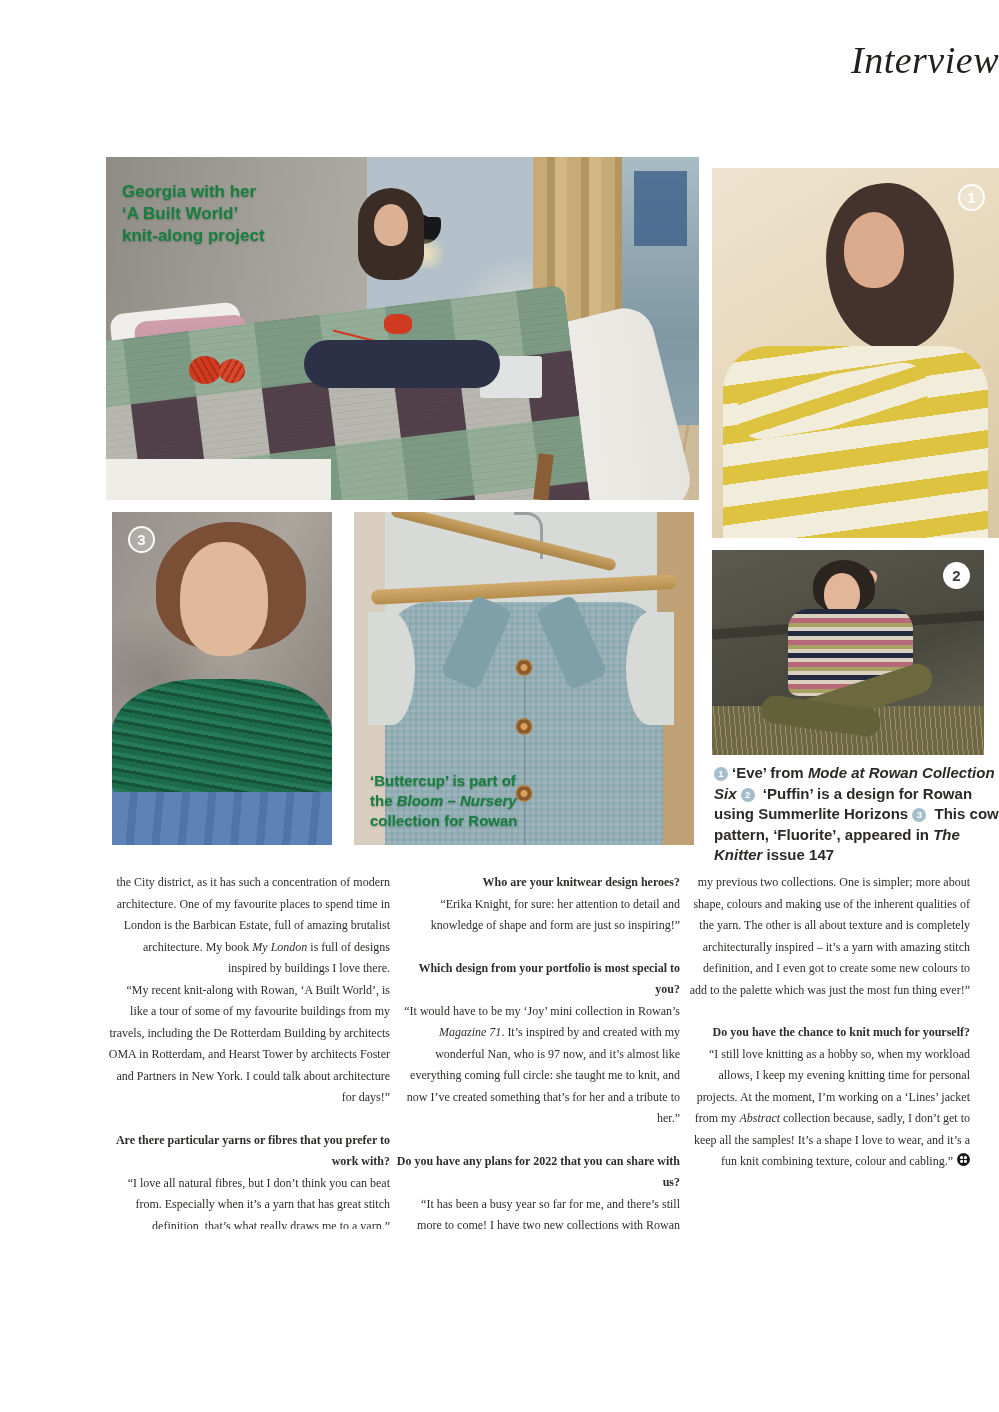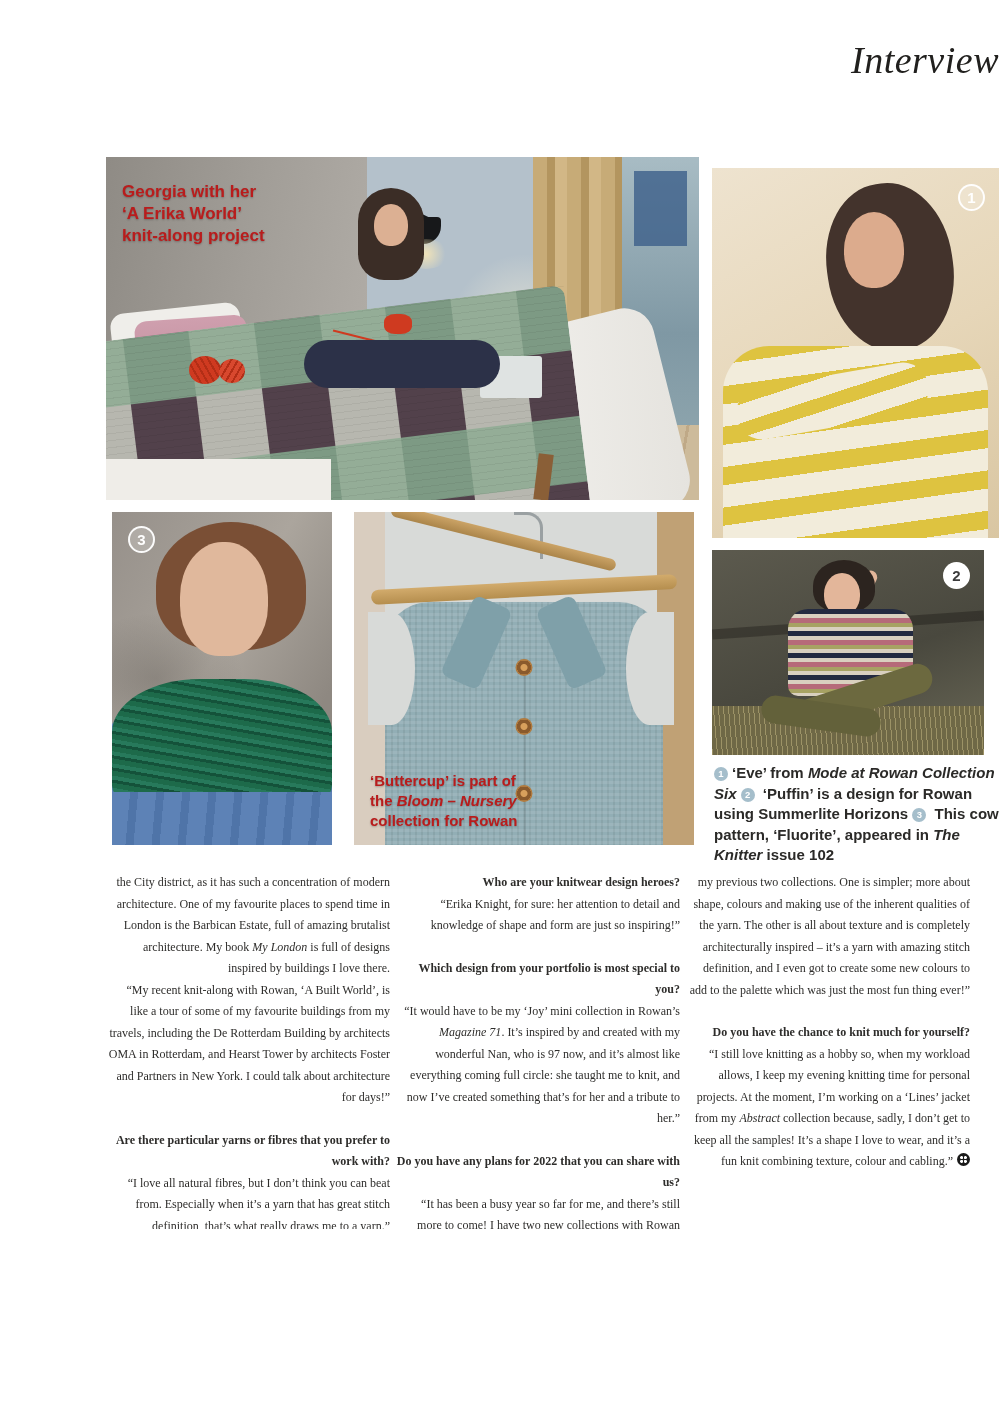--- a/index.html
+++ b/index.html
@@ -10,21 +10,21 @@
   .title{position:absolute;top:38px;right:44px;font-style:italic;font-size:38px;color:#21201e;letter-spacing:.5px;}
 
   
   .photo{position:absolute;overflow:hidden;background:#ddd;}
   .photo-main{left:62px;top:157px;width:593px;height:343px;}
   .photo-one{left:668px;top:168px;width:287px;height:370px;}
   .photo-cowl{left:68px;top:512px;width:220px;height:333px;}
   .photo-vest{left:310px;top:512px;width:340px;height:333px;}
   .photo-tee{left:668px;top:550px;width:272px;height:205px;}
 
-  .overlay-caption{position:absolute;z-index:9;color:#b91c1c;font:700 17px/22px "Liberation Sans",sans-serif;
+  .overlay-caption{position:absolute;z-index:9;color:#15803d;font:700 17px/22px "Liberation Sans",sans-serif;
                    text-shadow:0 1px 2px rgba(0,0,0,.25);}
   .overlay-caption.small{font-size:15px;line-height:20px;}
 
   .badge{position:absolute;z-index:9;width:27px;height:27px;border-radius:50%;text-align:center;
          border:2px solid rgba(255,255,255,.95);background:rgba(255,255,255,.22);
          color:#fff;font:700 15px/24px "Liberation Sans",sans-serif;box-sizing:border-box;}
   .badge.solid{border:none;background:#ffffff;color:#3c3c3c;line-height:27px;}
 
   
   .pm-concrete{position:absolute;left:0;top:0;width:44%;height:62%;
@@ -196,21 +196,21 @@
     <div class="pm-yarn2"></div>
     <div class="pm-person">
       <div class="pm-hair"></div>
       <div class="pm-face"></div>
       <div class="pm-strand"></div>
       <div class="pm-knit"></div>
       <div class="pm-legs"></div>
     </div>
     <div class="overlay-caption" style="left:16px;top:24px;">
       <div>Georgia with her</div>
-      <div>‘A Erika World’</div>
+      <div>‘A Built World’</div>
       <div>knit-along project</div>
     </div>
   </div>
 
   <div class="photo photo-one">
     <div class="p1-bg"></div>
     <div class="p1-hair"></div>
     <div class="p1-face"></div>
     <div class="p1-sweater"></div>
     <div class="p1-arm"></div>
@@ -261,21 +261,21 @@
     <div class="p2-face"></div>
     <div class="p2-top"></div>
     <div class="p2-trouser1"></div>
     <div class="p2-trouser2"></div>
     <div class="badge solid" style="top:12px;right:14px;">2</div>
   </div>
 
   <div class="caption-block">
     <span class="cmark">1</span><span>‘Eve’ from </span><span class="it">Mode at Rowan Collection Six</span>
     <span class="cmark">2</span><span> ‘Puffin’ is a design for Rowan using Summerlite Horizons </span>
-    <span class="cmark">3</span><span> This cowl pattern, ‘Fluorite’, appeared in </span><span class="it">The Knitter</span><span> issue 102</span>
+    <span class="cmark">3</span><span> This cowl pattern, ‘Fluorite’, appeared in </span><span class="it">The Knitter</span><span> issue 147</span>
   </div>
 
   <div class="cols">
 
     <div class="col">
       <p class="para"><span>the City district, as it has such a concentration of modern architecture. One of my favourite places to spend time in London is the Barbican Estate, full of amazing brutalist architecture. My book </span><span class="it">My London</span><span> is full of designs inspired by buildings I love there.</span></p>
       <p class="para indent"><span>“My recent knit-along with Rowan, ‘A Built World’, is like a tour of some of my favourite buildings from my travels, including the De Rotterdam Building by architects OMA in Rotterdam, and Hearst Tower by architects Foster and Partners in New York. I could talk about architecture for days!”</span></p>
       <p class="para question"><span>Are there particular yarns or fibres that you prefer to work with?</span></p>
       <p class="para"><span>“I love all natural fibres, but I don’t think you can beat from. Especially when it’s a yarn that has great stitch definition, that’s what really draws me to a yarn.”</span></p>
     </div>

